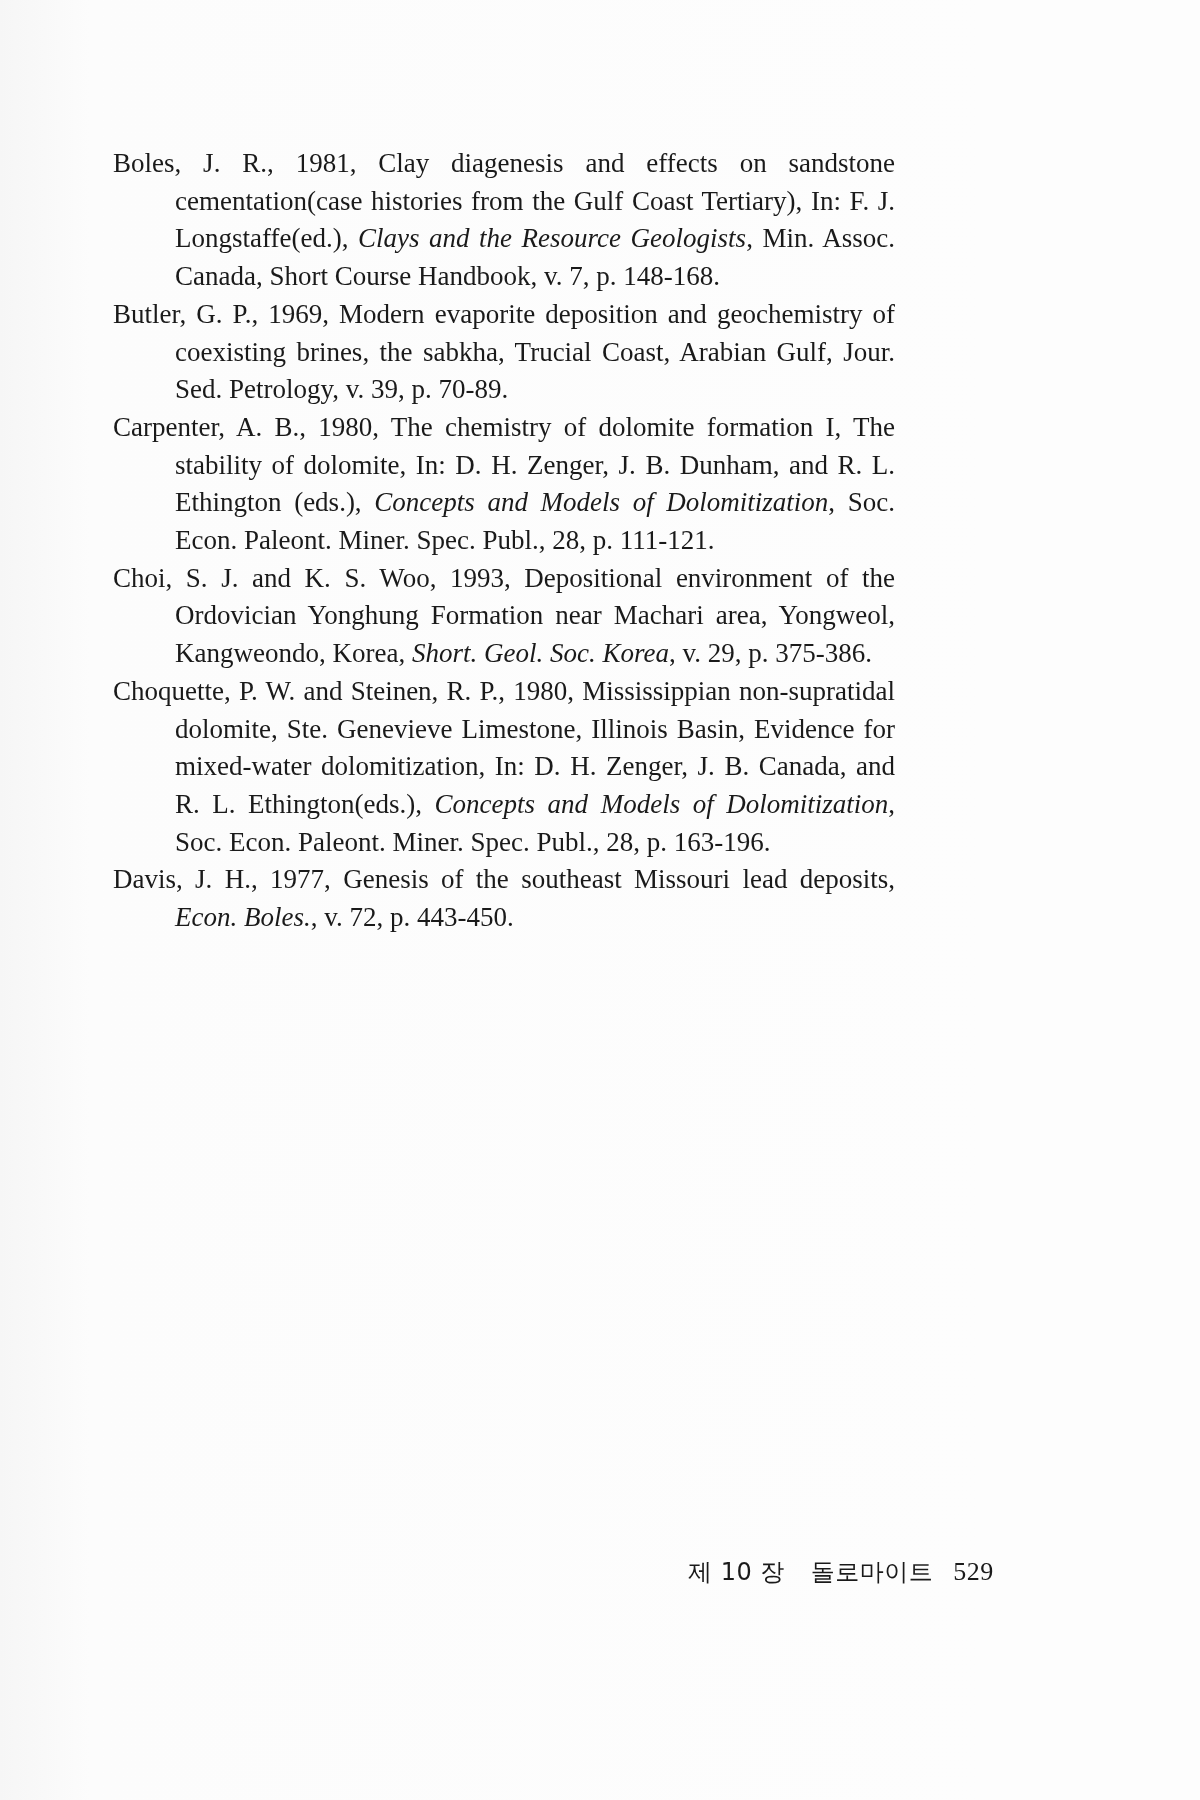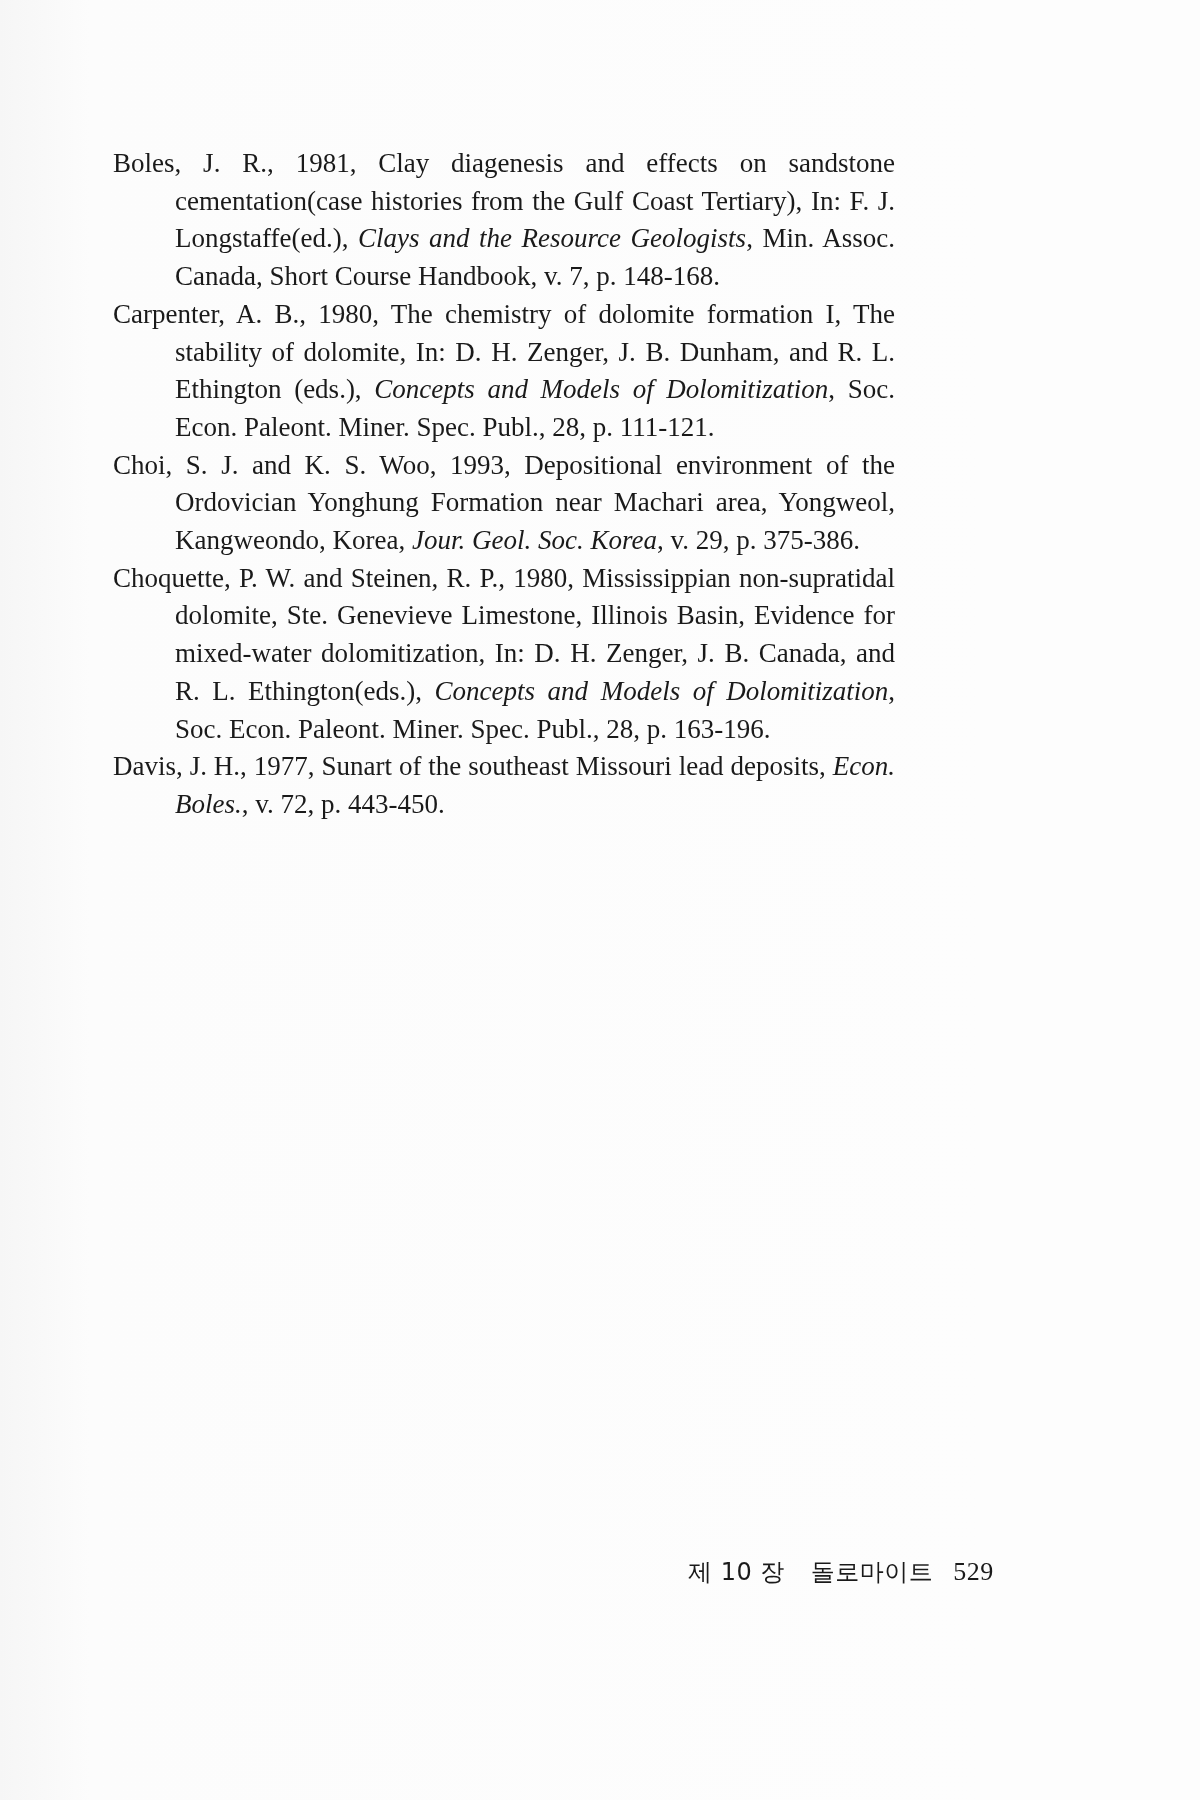--- a/index.html
+++ b/index.html
@@ -59,20 +59,21 @@
     .footer .ch {
       margin-right: 26px;
     }
   </style>
 </head>
 <body>
 
 <div class="page">
   <div class="refs">
     <p class="ref"><span>Boles, J. R., 1981, Clay diagenesis and effects on sandstone cementation(case histories from the Gulf Coast Tertiary), In: F. J. Longstaffe(ed.), </span><em>Clays and the Resource Geologists</em><span>, Min. Assoc. Canada, Short Course Handbook, v. 7, p. 148-168.</span></p>
+    <p class="ref"><span>Butler, G. P., 1969, Modern evaporite deposition and geochemistry of coexisting brines, the sabkha, Trucial Coast, Arabian Gulf, Jour. Sed. Petrology, v. 39, p. 70-89.</span></p>
     <p class="ref"><span>Carpenter, A. B., 1980, The chemistry of dolomite formation I, The stability of dolomite, In: D. H. Zenger, J. B. Dunham, and R. L. Ethington (eds.), </span><em>Concepts and Models of Dolomitization</em><span>, Soc. Econ. Paleont. Miner. Spec. Publ., 28, p. 111-121.</span></p>
-    <p class="ref"><span>Choi, S. J. and K. S. Woo, 1993, Depositional environment of the Ordovician Yonghung Formation near Machari area, Yongweol, Kangweondo, Korea, </span><em>Jour. Geol. Soc. Korea</em><span>, v. 29, p. 375-386.</span></p>
+    <p class="ref"><span>Choi, S. J. and K. S. Woo, 1993, Depositional environment of the Ordovician Yonghung Formation near Machari area, Yongweol, Kangweondo, Korea, </span><em>Short. Geol. Soc. Korea</em><span>, v. 29, p. 375-386.</span></p>
     <p class="ref"><span>Choquette, P. W. and Steinen, R. P., 1980, Mississippian non-supratidal dolomite, Ste. Genevieve Limestone, Illinois Basin, Evidence for mixed-water dolomitization, In: D. H. Zenger, J. B. Canada, and R. L. Ethington(eds.), </span><em>Concepts and Models of Dolomitization</em><span>, Soc. Econ. Paleont. Miner. Spec. Publ., 28, p. 163-196.</span></p>
-    <p class="ref"><span>Davis, J. H., 1977, Sunart of the southeast Missouri lead deposits, </span><em>Econ. Boles.</em><span>, v. 72, p. 443-450.</span></p>
+    <p class="ref"><span>Davis, J. H., 1977, Genesis of the southeast Missouri lead deposits, </span><em>Econ. Boles.</em><span>, v. 72, p. 443-450.</span></p>
   </div>
 
   <div class="footer"><span class="ch">제 10 장</span><span>돌로마이트</span><span class="pnum">529</span></div>
 </div>
 
 </body></html>

